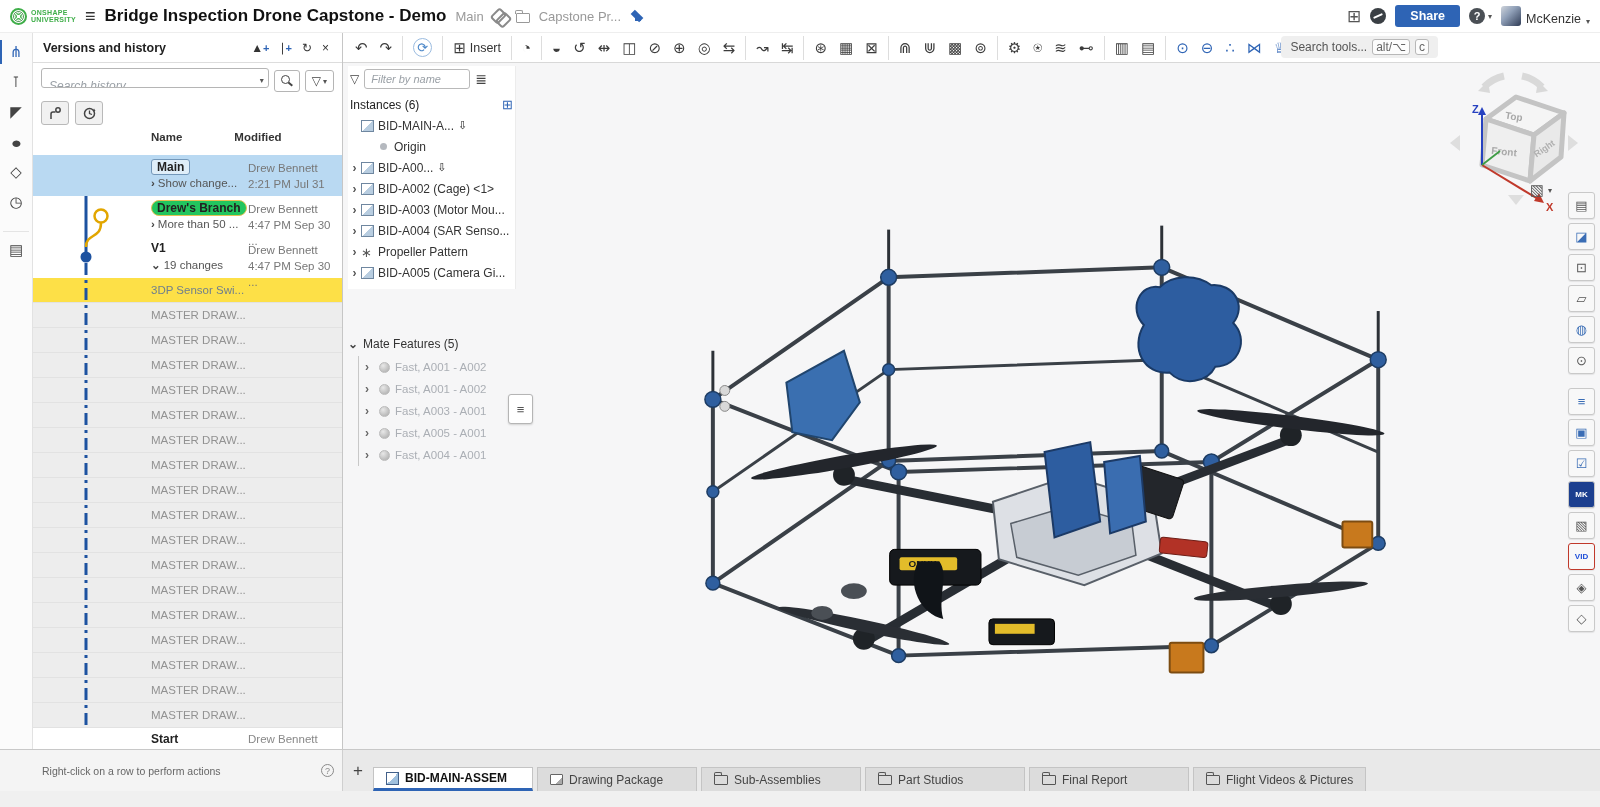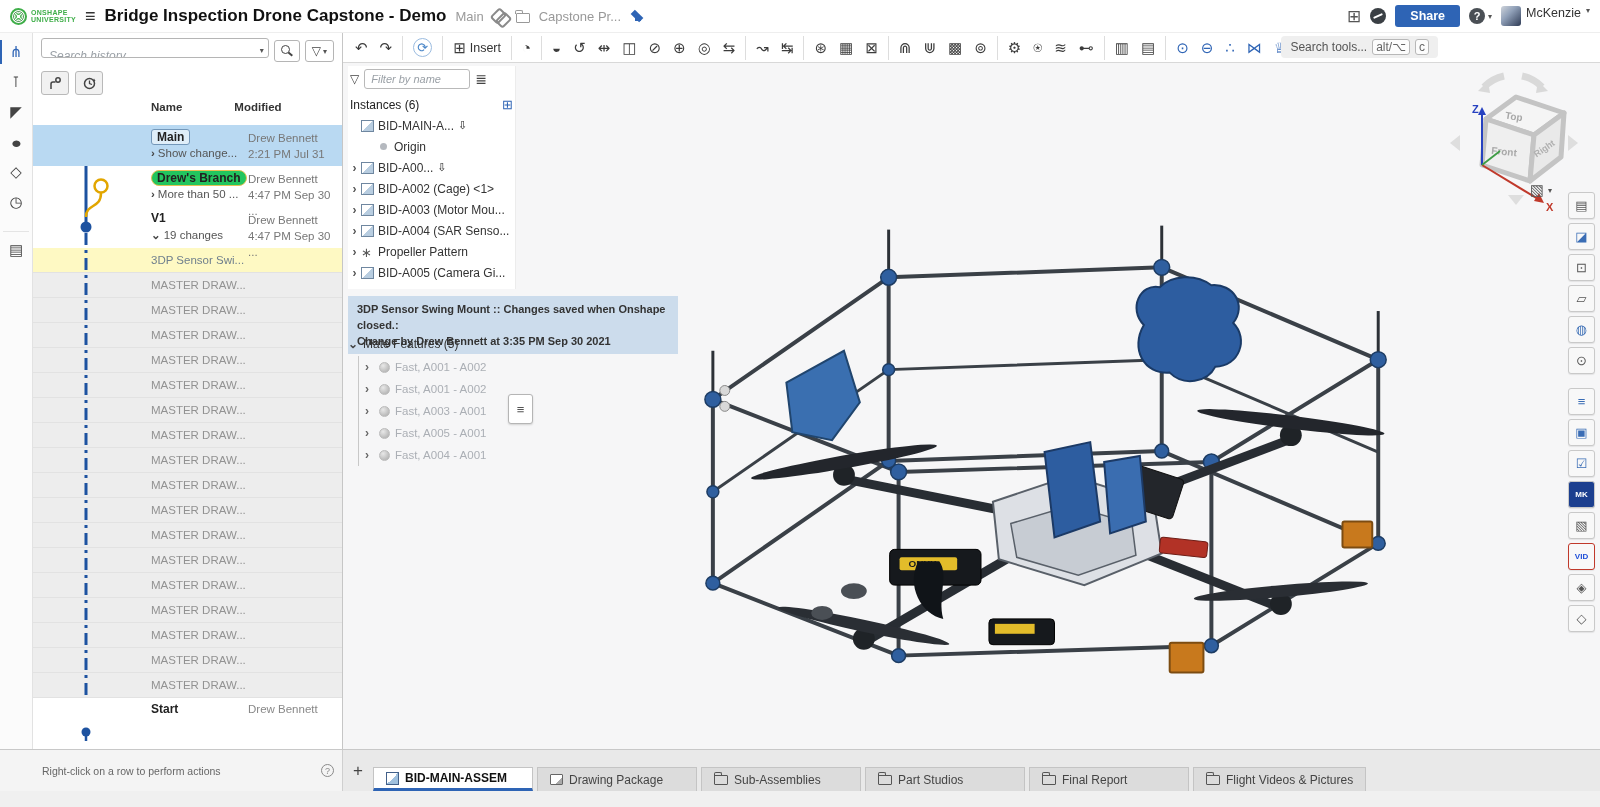--- a/index.html
+++ b/index.html
@@ -36,21 +36,21 @@
   .globe-ic::after { content:''; position:absolute; left:3px; top:7px; width:10px; height:2px; background:#fff;
       transform:rotate(-25deg); border-radius:2px; }
   .share-btn { background:#2e64b5; color:#fff; font-size:12.5px; font-weight:bold; padding:4px 15px;
       border-radius:3px; border:none; cursor:pointer; }
   .help-wrap { display:flex; align-items:center; gap:3px; cursor:pointer; }
   .help-circ { width:16px; height:16px; border-radius:50%; background:#4a4f55; color:#fff; font-size:11px;
       font-weight:bold; text-align:center; line-height:16px; }
   .caret { font-size:8px; color:#555; }
   .avatar { width:20px; height:20px; border-radius:3px;
       background:linear-gradient(135deg,#cfd4db 0%,#90a0b8 40%,#2e3b55 100%); }
-  .user-wrap { display:flex; align-items:flex-start; gap:5px; cursor:pointer; }
+  .user-wrap { display:flex; align-items:flex-end; gap:5px; cursor:pointer; }
   .user-name { font-size:12.5px; color:#333; }
 
   
   .tbar { position:absolute; left:343px; top:33px; right:0; height:30px; background:#fff;
           border-bottom:1px solid #d8d8d8; display:flex; align-items:center; padding-left:6px; }
   .tb-it { display:flex; align-items:center; gap:4px; padding:0 6px; height:24px; border-radius:3px;
            cursor:pointer; color:#3c3c3c; }
   .tb-it .g { font-size:15px; line-height:24px; }
   .tb-it .lbl { font-size:12.5px; color:#333; }
   .tb-it .lbl:empty { display:none; }
@@ -105,21 +105,21 @@
   .vrow { position:relative; height:41px; padding-left:118px; cursor:pointer; }
   .vrow.selected { background:#b9d9f2; }
   .vname { display:inline-block; font-size:12px; font-weight:bold; color:#222; margin-top:4px; }
   .b-blue .vname { border:1px solid #7397b9; background:rgba(255,255,255,.55); border-radius:3px; padding:0 5px; }
   .b-yellow .vname { border:1px solid #e5c055; background:#22c55e; border-radius:8px; padding:0 5px; }
   .vsub { font-size:11.5px; color:#555; margin-top:2px; }
   .vsub .schev { font-weight:bold; margin-right:3px; color:#444; }
   .vby { position:absolute; left:215px; top:5px; font-size:11.5px; color:#777; line-height:16px; }
   .grow { height:25px; line-height:25px; padding-left:118px; background:#ededed; border-bottom:1px solid #e2e2e2;
           font-size:11.5px; color:#929292; cursor:pointer; }
-  .grow.hl { background:#fef9c3; color:#6f7f8d; }
+  .grow.hl { background:#fde047; color:#6f7f8d; }
   .vstart { position:relative; height:23px; line-height:23px; padding-left:118px; background:#fff;
             font-size:12px; font-weight:bold; color:#222; }
   .vstart span:last-child { position:absolute; left:215px; font-weight:normal; color:#888; font-size:11.5px; }
 
   
   .canvas { position:absolute; left:343px; top:63px; right:0; bottom:41px; background:#f6f6f7; overflow:hidden; }
   .drone { position:absolute; left:352px; top:160px; width:715px; height:472px; }
   .vcube { position:absolute; right:12px; top:0px; width:150px; height:150px; }
   .cube-dd { position:absolute; right:48px; top:118px; display:flex; align-items:center; gap:4px;
              color:#555; cursor:pointer; }
@@ -395,20 +395,27 @@
       <span class="rail-it">
         <span>◷</span>
       </span>
       <span class="rail-it gap">
         <span>▤</span>
       </span>
     </div>
   <span class="inspect"></span>
 
   <div class="vpanel">
+    <div class="vp-head">
+      <span class="vp-title">Versions and history</span>
+      <span class="vp-ic">▲<b>+</b></span>
+      <span class="vp-ic">∣<b>+</b></span>
+      <span class="vp-ic">↻</span>
+      <span class="vp-ic">×</span>
+    </div>
     <div class="vp-search">
       <span class="vs-box">
         <input placeholder="Search history" style="">
         <span class="caret">▾</span>
       </span>
       <span class="sq-btn">
           <span class="mag"></span>
         </span>
       <span class="sq-btn">
           <span class="funnel">▽</span>
@@ -666,24 +673,20 @@
         </div>
         <div class="t-row asm">
           <span class="chev">›</span>
           <span class="node-ic"></span>
           <span class="t-label">BID-A005 (Camera Gi...</span>
 
         </div>
       </div>
   </div>
 
-  <div class="tip">
-    <div>3DP Sensor Swing Mount :: Changes saved when Onshape closed.:</div>
-    <div>Change by Drew Bennett at 3:35 PM Sep 30 2021</div>
-  </div>
 
   <div class="mates">
     <div class="m-head">
       <span class="chev">⌄</span>
       <span>Mate Features (5)</span>
     </div>
     <div class="m-list">
 
     <div class="mate-row">
           <span class="chev">›</span>

